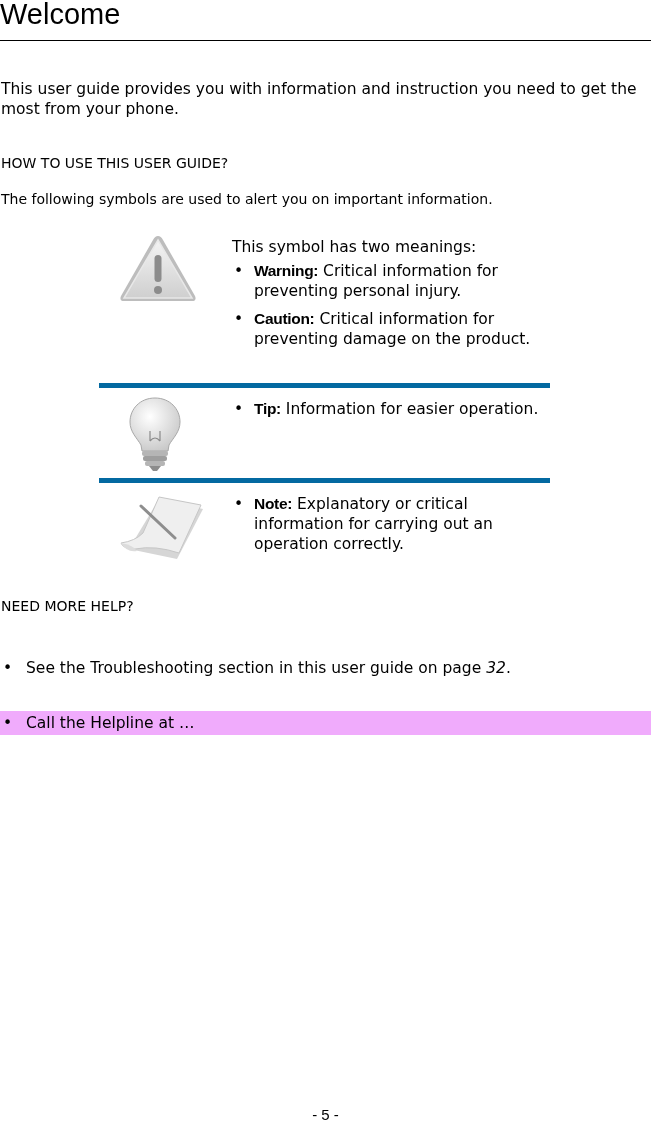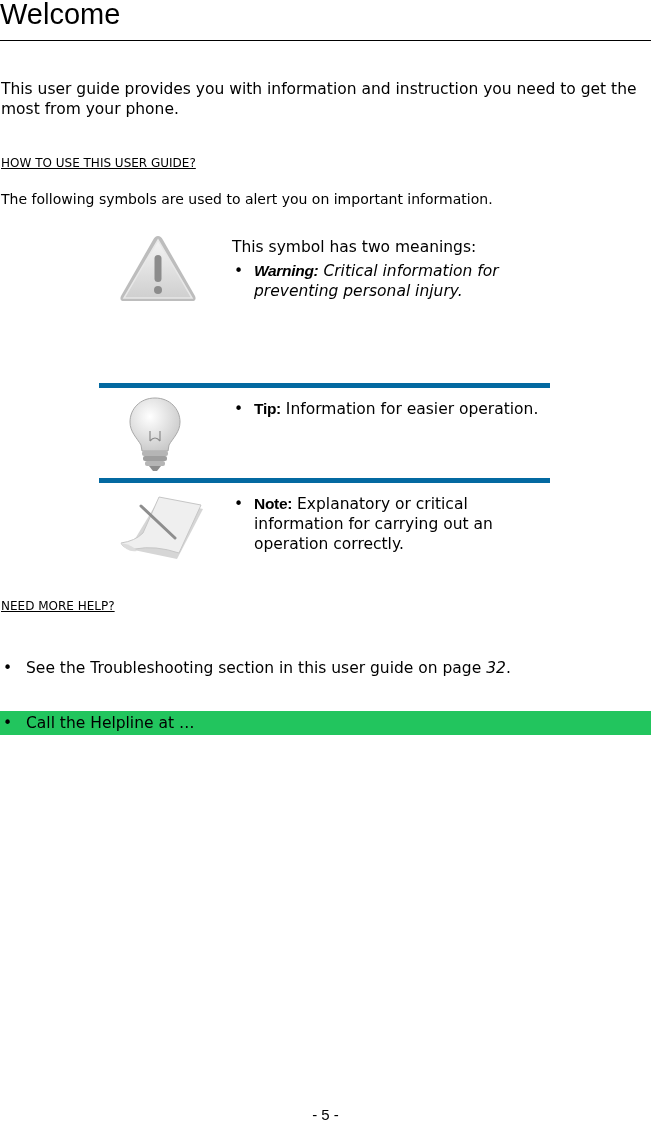--- a/index.html
+++ b/index.html
@@ -2,35 +2,35 @@
 <html><head>
 <meta charset="utf-8">
 <style>
   html, body { margin:0; padding:0; background:#ffffff; }
   body { width:651px; height:1128px; position:relative; overflow:hidden;
          font-family:"DejaVu Sans", sans-serif; color:#000; }
   .title { position:absolute; left:0; top:-4px; font-family:"Liberation Sans", sans-serif;
            font-size:29px; line-height:36px; }
   .rule { position:absolute; left:0; top:40px; width:651px; height:1px; background:#000; }
   .intro { position:absolute; left:1px; top:79px; width:640px; font-size:15.5px; line-height:20px; }
-  .h2 { position:absolute; left:1px; font-size:12px; line-height:22px;text-decoration:underline; }
+  .h2 { position:absolute; left:1px; font-size:14px; line-height:22px; }
   .p { position:absolute; left:1px; font-size:14px; line-height:20px; }
   .sym-table { position:absolute; left:99px; top:228px; width:451px; }
   .sym-row { position:relative; border-bottom:5px solid #0369a1; }
   .sym-row.last { border-bottom:none; }
   .sym-icon { position:absolute; left:18px; }
   .sym-text { margin-left:133px; font-size:15.5px; line-height:20px; }
   .bul { position:relative; padding-left:22px; }
   .bul::before { content:"\2022"; position:absolute; left:2px; top:0; }
   .kw { font-family:"Liberation Sans", sans-serif; font-weight:bold; letter-spacing:-0.3px;
         font-stretch:condensed; }
   .help-list { position:absolute; left:0; top:625px; width:651px; font-size:15.5px; line-height:20px; }
   .help-item { position:relative; padding-left:26px; height:24px; line-height:24px;margin-top:31px; }
   .help-item::before { content:"\2022"; position:absolute; left:3px; }
-  .hl { background:#22c55e; }
+  .hl { background:#f0abfc; }
   .footer { position:absolute; left:0; width:651px; top:1106px; text-align:center;
             font-family:"Liberation Sans", sans-serif; font-size:15px; }
 </style>
 </head>
 <body>
 
 <div class="title">Welcome</div>
 <div class="rule"></div>
 
 <div class="intro">This user guide provides you with information and instruction you need to get the most from your phone.</div>
@@ -50,21 +50,22 @@
           </linearGradient>
         </defs>
         <path d="M41 4 Q44 4 46 8 L78 64 Q80 69 75 69 L7 69 Q2 69 4 64 L36 8 Q38 4 41 4 Z" fill="#bdbdbd"></path>
         <path d="M41 8 L75 66 L7 66 Z" fill="url(#tg)" stroke="#e8e8e8" stroke-width="1.5"></path>
         <rect x="37.5" y="23" width="7" height="27" rx="3.5" fill="#8c8c8c"></rect>
         <circle cx="41" cy="58" r="4" fill="#8c8c8c"></circle>
       </svg>
     </span>
     <div class="sym-text" style="padding-top:9px;">
       <div style="margin-bottom:4px;">This symbol has two meanings:</div>
-      <div class="bul" style="margin-bottom:8px;font-style:italic;"><span class="kw">Warning:</span><span> Critical information for preventing personal injury.</span></div>
+      <div class="bul" style="margin-bottom:8px;"><span class="kw">Warning:</span><span> Critical information for preventing personal injury.</span></div>
+      <div class="bul"><span class="kw">Caution:</span><span> Critical information for preventing damage on the product.</span></div>
     </div>
   </div>
 
   <div class="sym-row" style="height:90px;">
     <span class="sym-icon" style="top:7px; left:28px;">
       <svg width="56" height="78" viewBox="0 0 56 78">
         <defs>
           <radialGradient id="bg" cx="0.4" cy="0.35" r="0.7">
             <stop offset="0" stop-color="#ffffff"></stop>
               <stop offset="1" stop-color="#c8c8c8"></stop>

